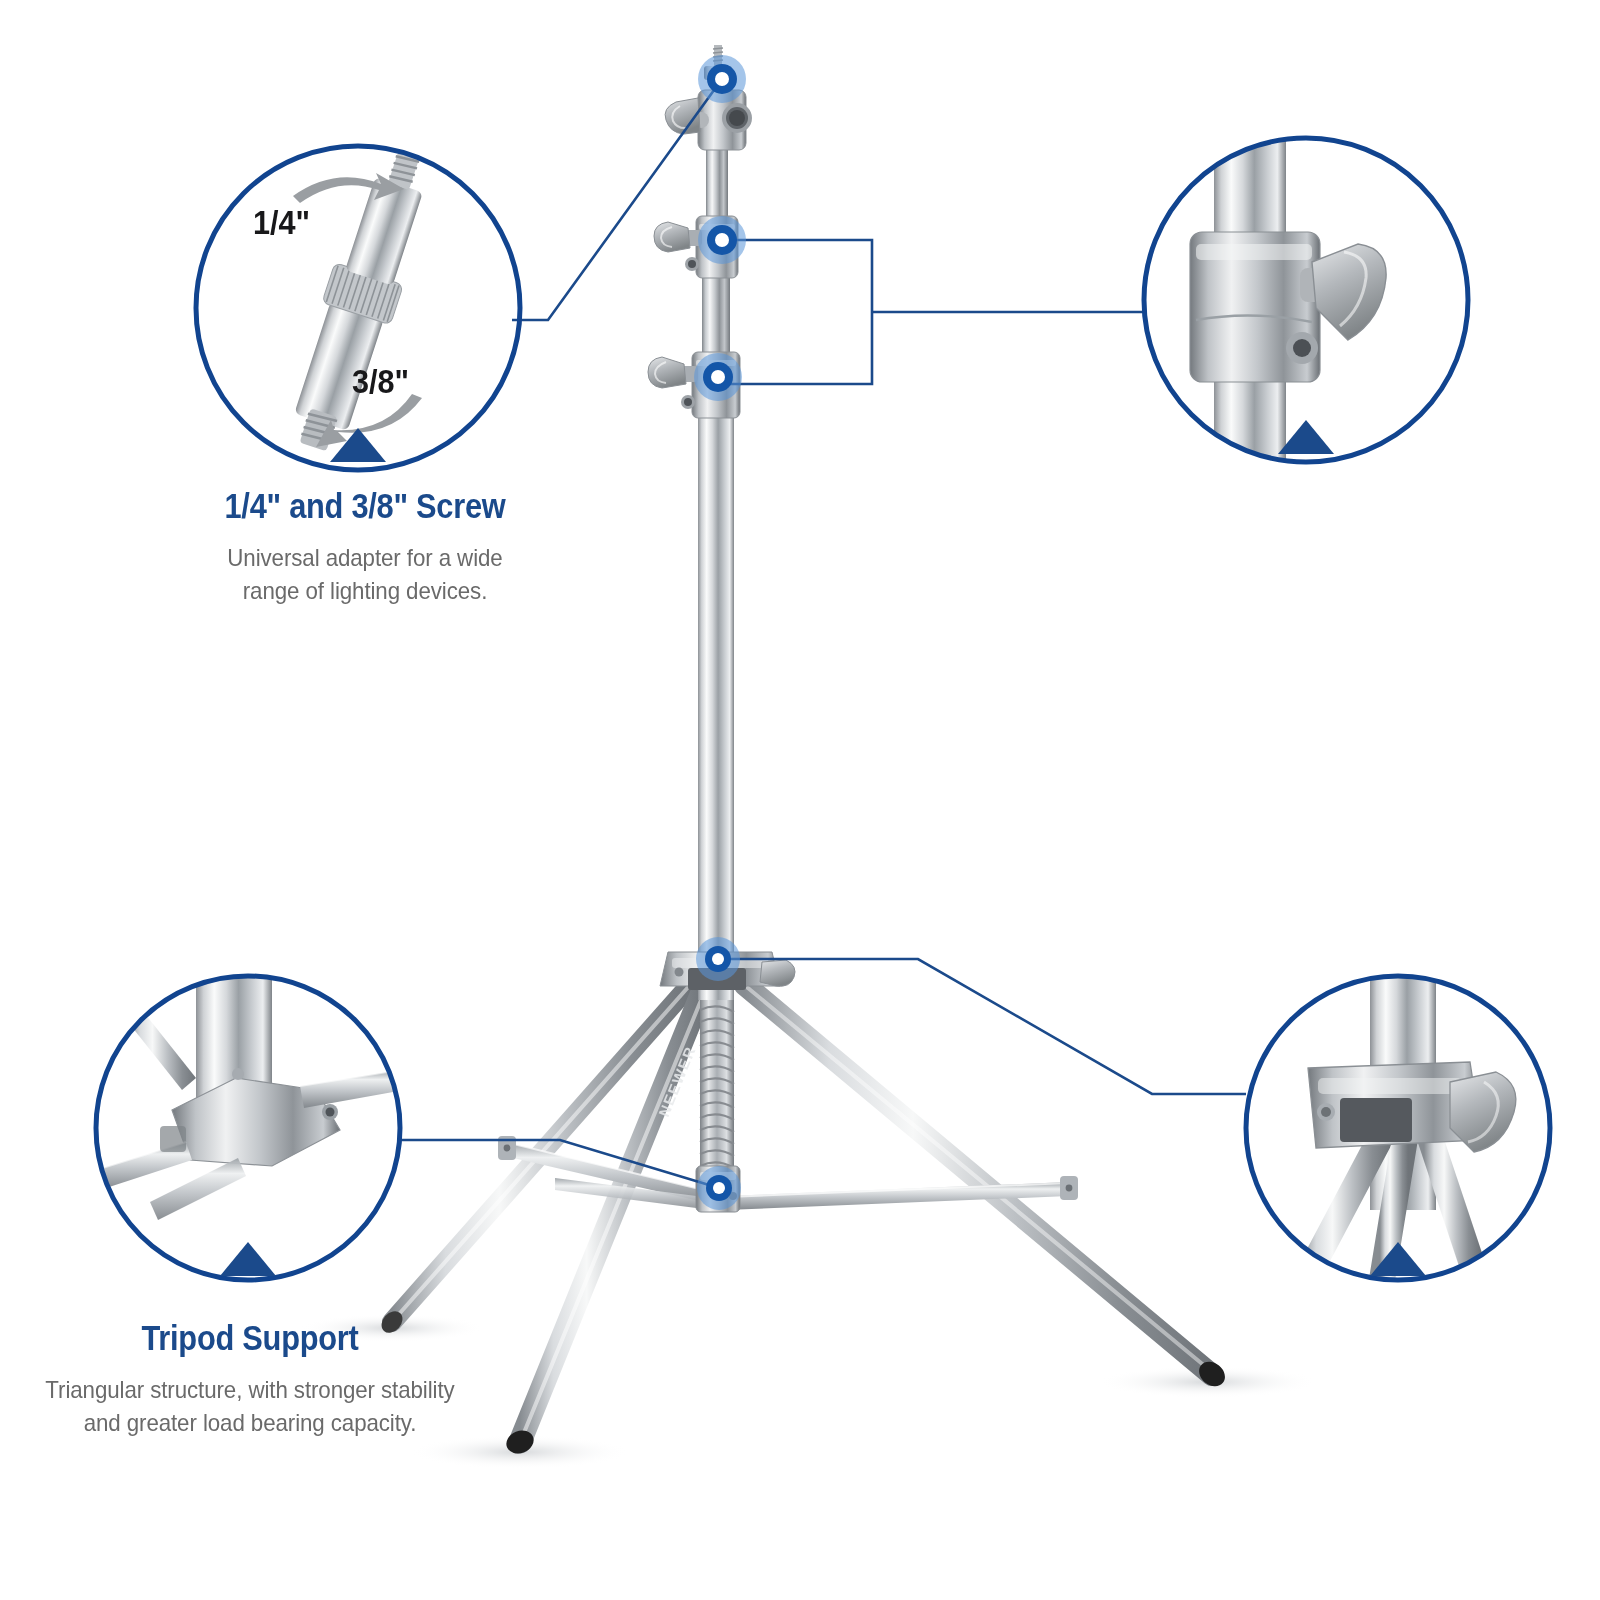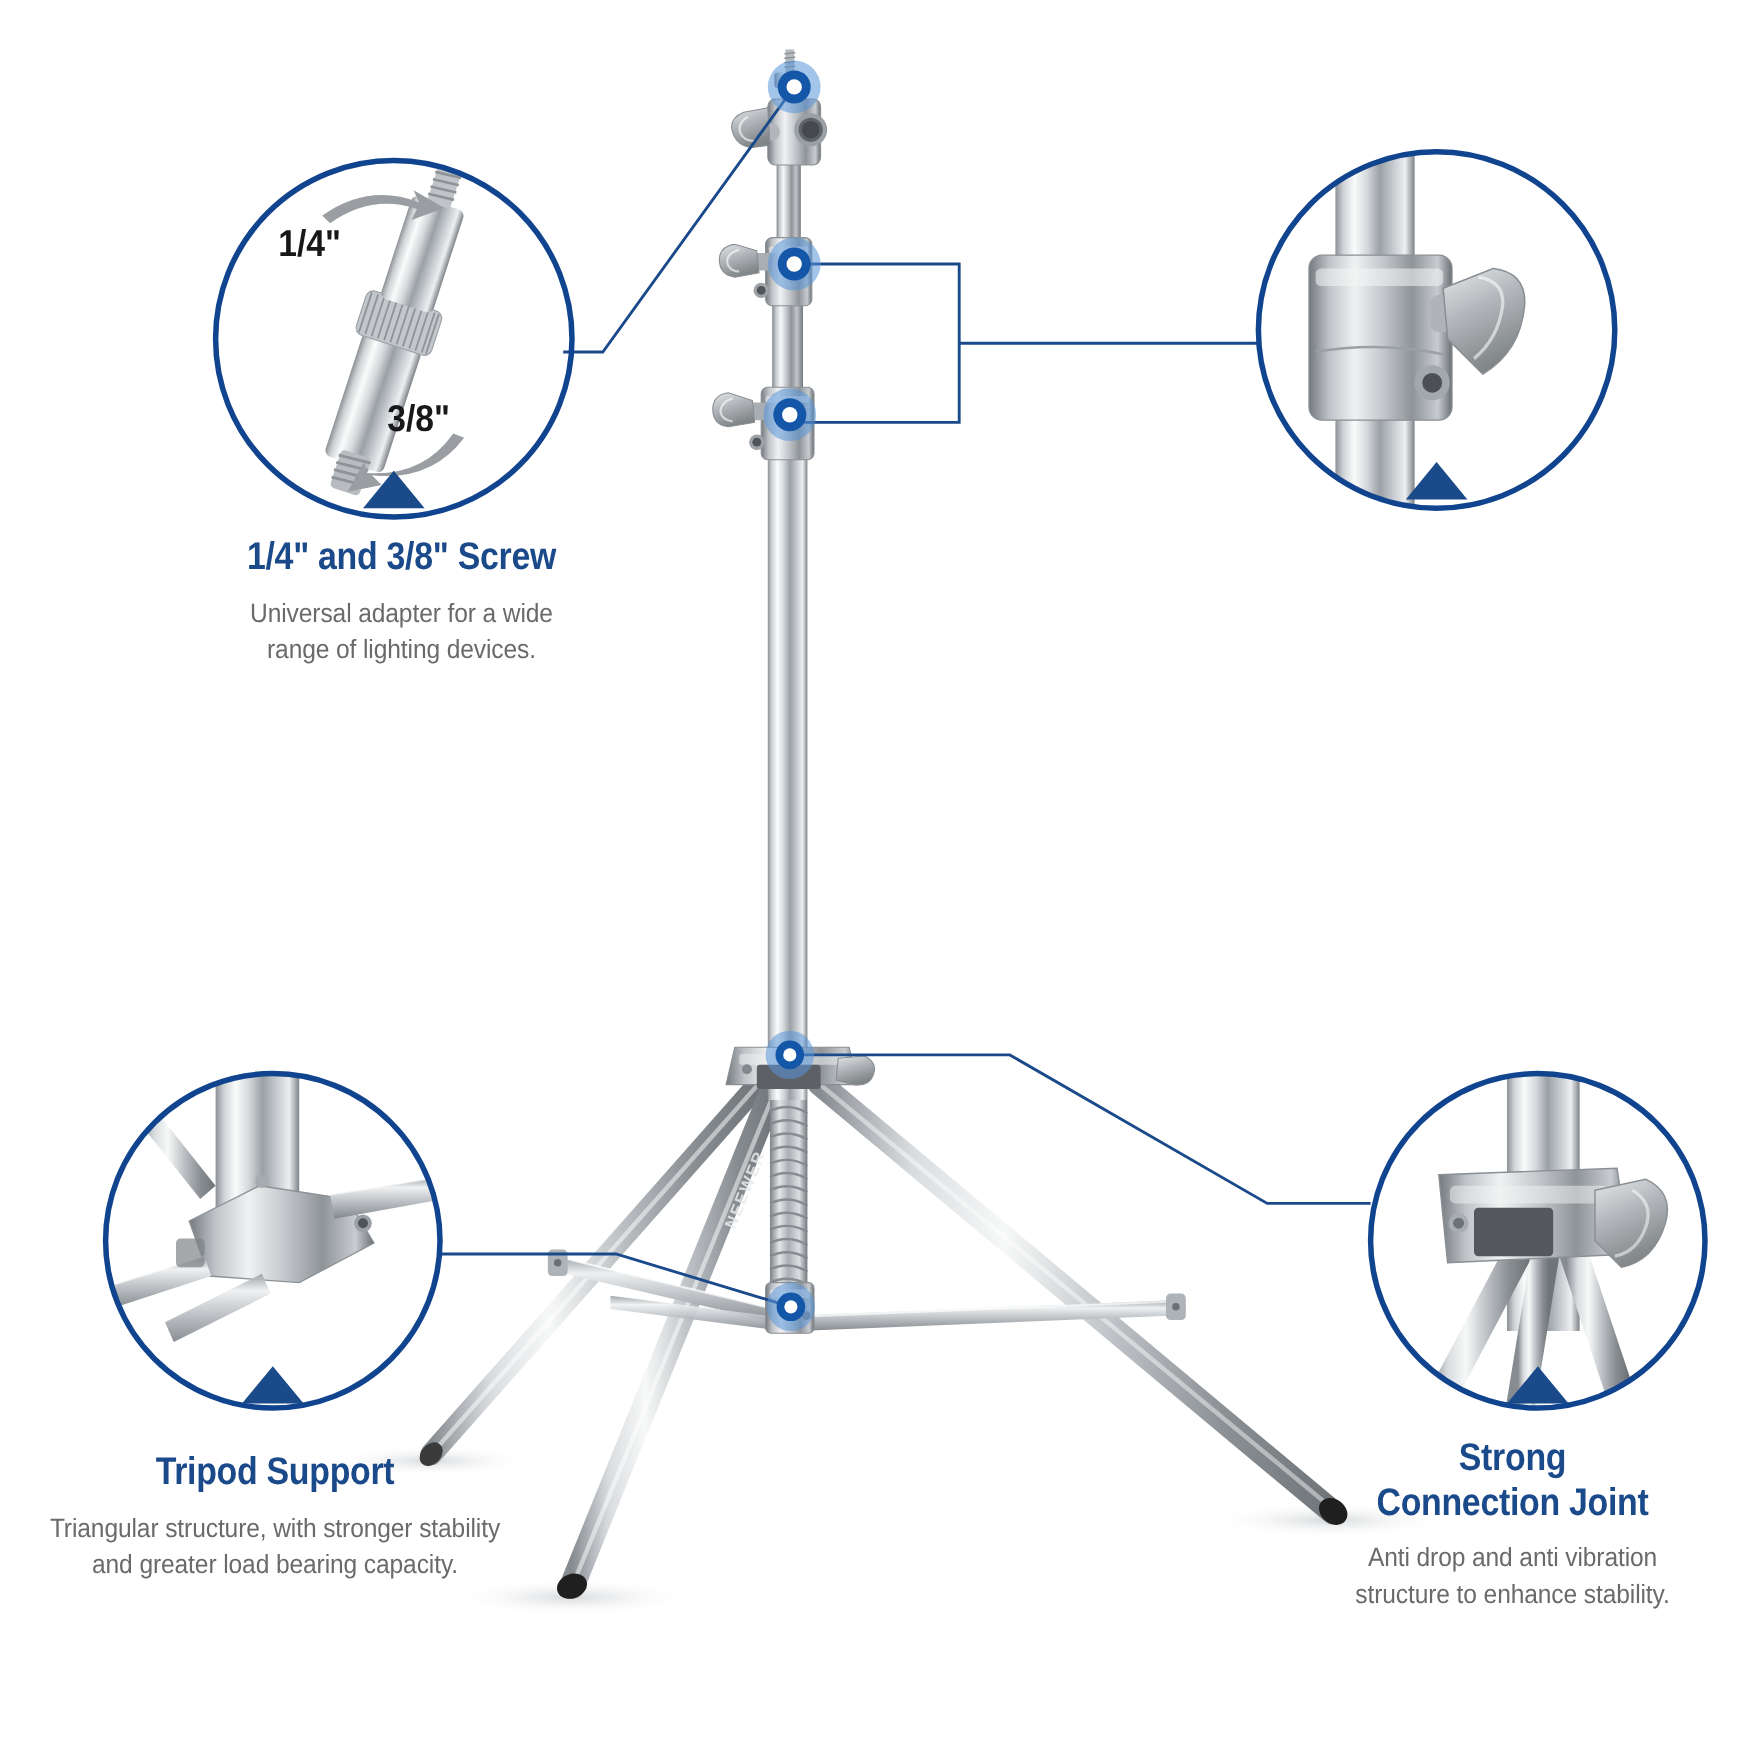--- a/index.html
+++ b/index.html
@@ -466,20 +466,14 @@
 range of lighting devices.</p>
   </div>
 
 
   <div class="callout-text" id="bl-text">
     <p class="callout-title">Tripod Support</p>
     <p class="callout-desc">Triangular structure, with stronger stability
 and greater load bearing capacity.</p>
   </div>
 
-  <div class="callout-text" id="br-text">
-    <p class="callout-title">Strong
-Connection Joint</p>
-    <p class="callout-desc">Anti drop and anti vibration
-structure to enhance stability.</p>
-  </div>
 
 </div>
 
 </body></html>

